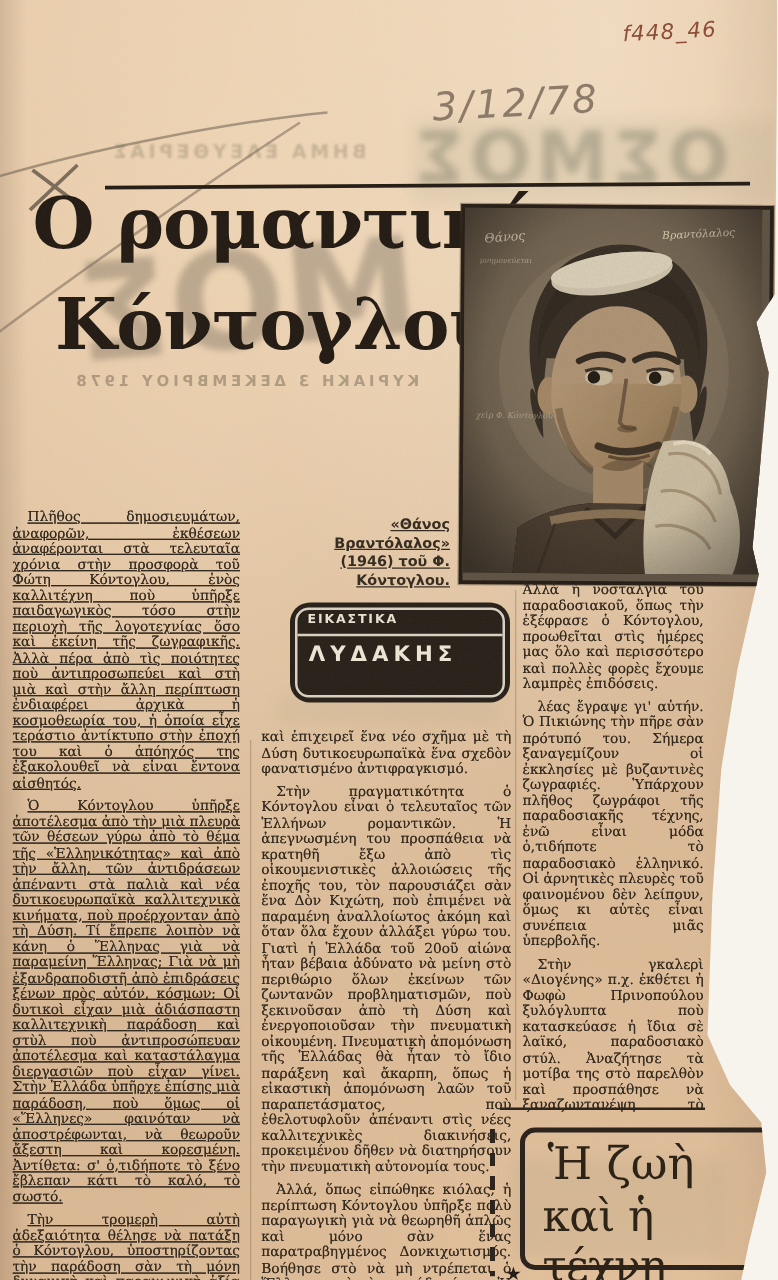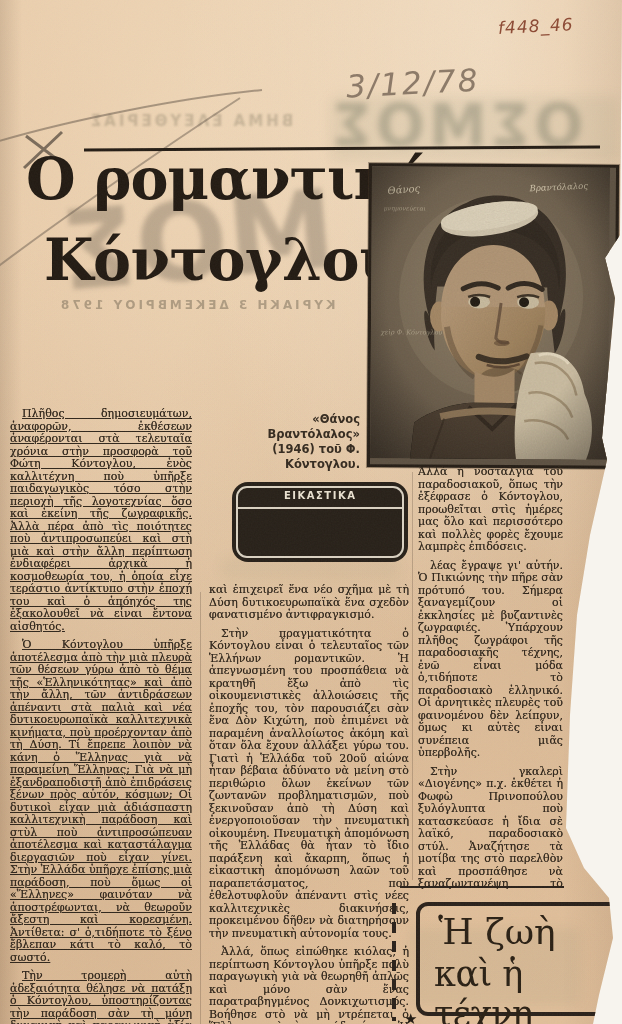--- a/index.html
+++ b/index.html
@@ -44,26 +44,26 @@
   
   .hl1{left:26px;top:150px;font:600 57px/1 "DejaVu Serif", serif;color:#221a12;letter-spacing:-1px;}
   .hl2{left:44px;top:231px;font:600 57px/1 "DejaVu Serif", serif;color:#221a12;letter-spacing:-.5px;}
   .deck{left:62px;top:320px;width:292px;font:bold 19px/26px "DejaVu Sans", sans-serif;
         color:#241c14;white-space:pre-line;word-spacing:7px;}
   
   .photo{left:368px;top:164px;width:244px;height:298px;border:3px solid #251d15;
          box-shadow:0 0 0 1px rgba(60,45,30,.4);background:#5d5142;transform:rotate(.4deg);}
   .photo svg{display:block;}
   .caption{left:234px;top:412px;width:126px;text-align:right;white-space:pre-line;
-           font:bold 11.5px/15px "DejaVu Sans", sans-serif;color:#342a1f;}
+           font:bold 11.5px/15px "DejaVu Sans", sans-serif;color:#342a1f;text-decoration:underline;}
   
   .abox{left:232px;top:482px;width:176px;height:80px;background:#272018;border-radius:16px;}
   .abox-inner{position:absolute;inset:4px;border:2px solid #d9d1c1;border-radius:11px;}
   .abox-kicker{position:absolute;left:14px;top:8px;font:bold 10px/12px "DejaVu Sans", sans-serif;
-               letter-spacing:1.5px;color:#e9e1d0;margin-left:38px;}
+               letter-spacing:1.5px;color:#e9e1d0;}
   .abox-divider{position:absolute;left:6px;right:6px;top:25px;height:2px;background:#d9d1c1;}
   .abox-name{position:absolute;left:15px;top:31px;font:bold 17px/22px "DejaVu Sans", sans-serif;
              letter-spacing:4px;color:#ede5d4;}
   
   .col{position:absolute;font:11px/12.5px "DejaVu Serif", serif;color:#30261b;
        text-align:justify;overflow:hidden;text-shadow:0 0 .4px rgba(48,38,27,.7);}
   .col p{margin:0 0 6px 0;text-indent:12px;}
   .col.cont p:first-child{text-indent:0;}
   .col-left{left:10px;top:408px;width:182px;height:616px;text-decoration:underline;}
   .col-mid{left:209px;top:584px;width:200px;height:440px;}
@@ -194,20 +194,21 @@
     <div class="abs caption">«Θάνος
 Βραντόλαλος»
 (1946) τοῦ Φ.
 Κόντογλου.</div>
 
     <div class="abs abox">
       <div class="abox-inner"></div>
       <div class="abox-kicker">ΕΙΚΑΣΤΙΚΑ</div>
       <div class="abox-divider"></div>
       <div class="abox-name">
+        <div>ΛΥΔΑΚΗΣ</div>
       </div>
     </div>
 
     <div class="vrule" style="left:200px;top:592px;height:432px;"></div>
     <div class="vrule" style="left:412px;top:472px;height:408px;"></div>
 
     <div class="col col-left">
         <p>Πλῆθος δημοσιευμάτων, ἀναφορῶν, ἐκθέσεων ἀναφέρονται στὰ τελευταῖα χρόνια στὴν προσφορὰ τοῦ Φώτη Κόντογλου, ἑνὸς καλλιτέχνη ποὺ ὑπῆρξε παιδαγωγικὸς τόσο στὴν περιοχὴ τῆς λογοτεχνίας ὅσο καὶ ἐκείνη τῆς ζωγραφικῆς. Ἀλλὰ πέρα ἀπὸ τὶς ποιότητες ποὺ ἀντιπροσωπεύει καὶ στὴ μιὰ καὶ στὴν ἄλλη περίπτωση ἐνδιαφέρει ἀρχικὰ ἡ κοσμοθεωρία του, ἡ ὁποία εἶχε τεράστιο ἀντίκτυπο στὴν ἐποχή του καὶ ὁ ἀπόηχός της ἐξακολουθεῖ νὰ εἶναι ἔντονα αἰσθητός.</p>
         <p>Ὁ Κόντογλου ὑπῆρξε ἀποτέλεσμα ἀπὸ τὴν μιὰ πλευρὰ τῶν θέσεων γύρω ἀπὸ τὸ θέμα τῆς «Ἑλληνικότητας» καὶ ἀπὸ τὴν ἄλλη, τῶν ἀντιδράσεων ἀπέναντι στὰ παλιὰ καὶ νέα δυτικοευρωπαϊκὰ καλλιτεχνικὰ κινήματα, ποὺ προέρχονταν ἀπὸ τὴ Δύση. Τί ἔπρεπε λοιπὸν νὰ κάνη ὁ Ἕλληνας γιὰ νὰ παραμείνη Ἕλληνας; Γιὰ νὰ μὴ ἐξανδραποδιστῆ ἀπὸ ἐπιδράσεις ξένων πρὸς αὐτόν, κόσμων; Οἱ δυτικοὶ εἶχαν μιὰ ἀδιάσπαστη καλλιτεχνικὴ παράδοση καὶ στὺλ ποὺ ἀντιπροσώπευαν ἀποτέλεσμα καὶ καταστάλαγμα διεργασιῶν ποὺ εἶχαν γίνει. Στὴν Ἑλλάδα ὑπῆρχε ἐπίσης μιὰ παράδοση, ποὺ ὅμως οἱ «Ἕλληνες» φαινόταν νὰ ἀποστρέφωνται, νὰ θεωροῦν ἄξεστη καὶ κορεσμένη. Ἀντίθετα: σ' ὁ,τιδήποτε τὸ ξένο ἔβλεπαν κάτι τὸ καλό, τὸ σωστό.</p>
         <p>Τὴν τρομερὴ αὐτὴ ἀδεξαιότητα θέλησε νὰ πατάξη ὁ Κόντογλου, ὑποστηρίζοντας τὴν παράδοση σὰν τὴ μόνη δυναμικὴ καὶ παραγωγικὴ ἀξία τοῦ ἑλληνικοῦ λαοῦ. Μ' αὐτὴν μόνο, ἐπειδὴ εἶναι δική του, μπορεῖ νὰ ὑπάρξη πνευματικὰ καὶ νὰ διατηρήση τὸ πρόσωπό του ἀλώβητο. Ἀνακαλύπτει τὴν μυστικιστικὴ μαγεία τῆς Ὀρθοδοξίας</p>

